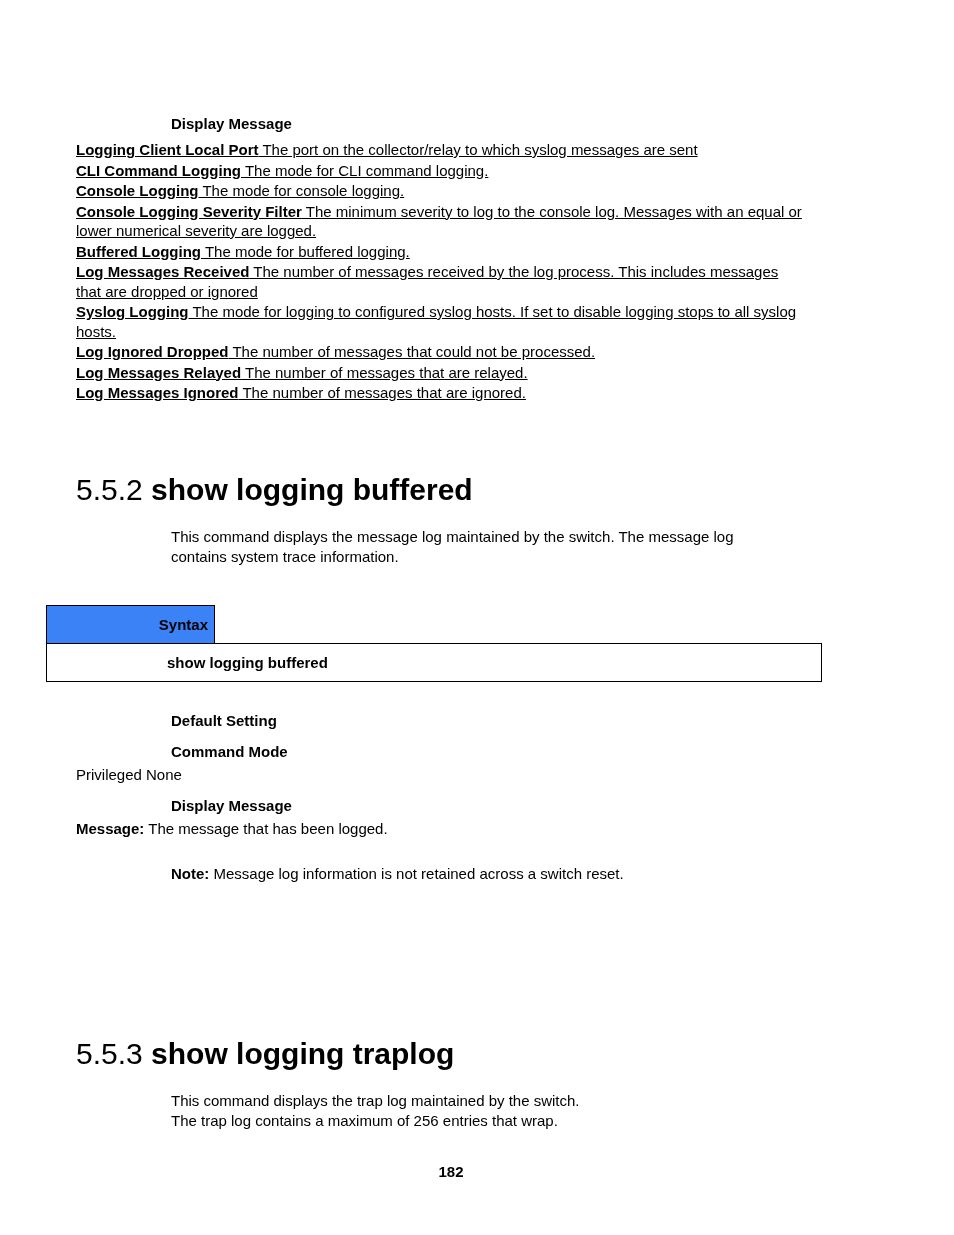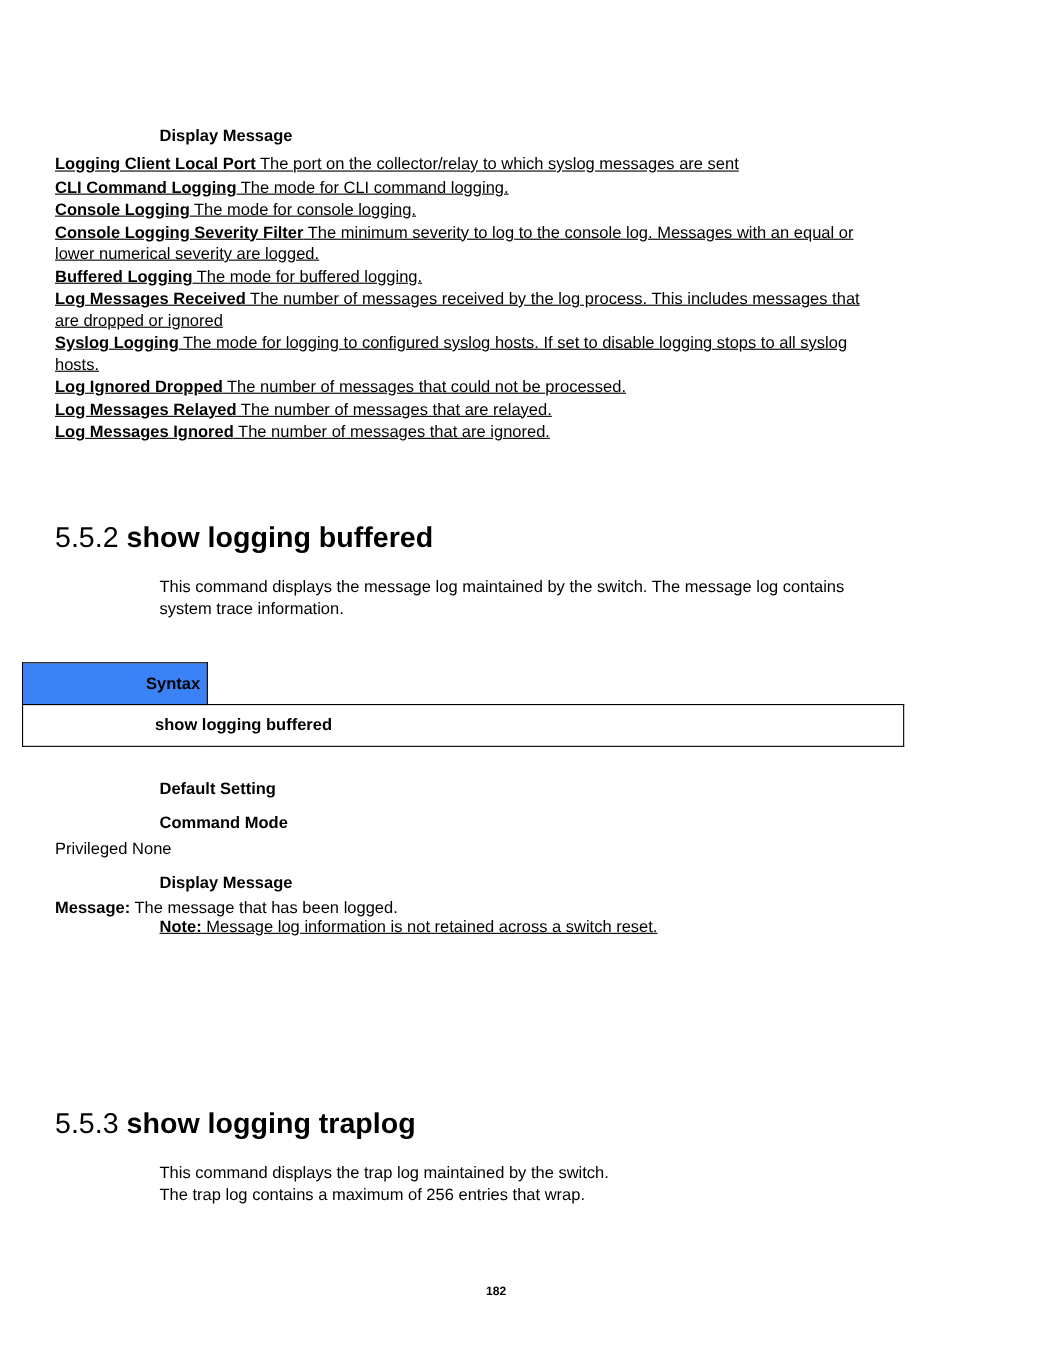--- a/index.html
+++ b/index.html
@@ -6,39 +6,39 @@
     font-family: Arial, Helvetica, sans-serif;
     font-size: 15px;
     color: #000;
     margin: 0;
     padding: 0;
     background: #fff;
   }
   .page {
     width: 902px;
     min-height: 1235px;
-    padding: 115px 95px 40px 50px;
+    padding: 115px 95px 40px 76px;
     box-sizing: border-box;
     position: relative;
   }
   .sub-header {
     font-weight: bold;
     margin-left: 95px;
     margin-bottom: 8px;
   }
   .definitions p {
     margin: 0 0 1px 0;
     line-height: 1.3;
     text-decoration: underline;
   }
   .definitions b {
     font-weight: bold;
   }
   h2 {
-    font-size: 26px;
+    font-size: 30px;
     font-weight: bold;
     margin: 70px 0 20px 0;
   }
   h2 .secnum {
     font-weight: normal;
   }
   .intro {
     margin-left: 95px;
     margin-right: 20px;
     line-height: 1.35;
@@ -77,30 +77,30 @@
   .field-block .label {
     font-weight: bold;
     margin-left: 95px;
     margin-top: 14px;
   }
   .field-block .value {
     margin-top: 6px;
   }
   .note {
     margin-left: 95px;
-    text-decoration: underline;
+    margin-top: 28px;
   }
   .page-number {
     position: absolute;
     bottom: 55px;
     width: 100%;
     left: 0;
     text-align: center;
     font-weight: bold;
-    font-size: 11px;
+    font-size: 15px;
   }
   .spacer-big {
     height: 85px;
   }
 </style>
 </head>
 <body>
 
 <div class="page">
 

